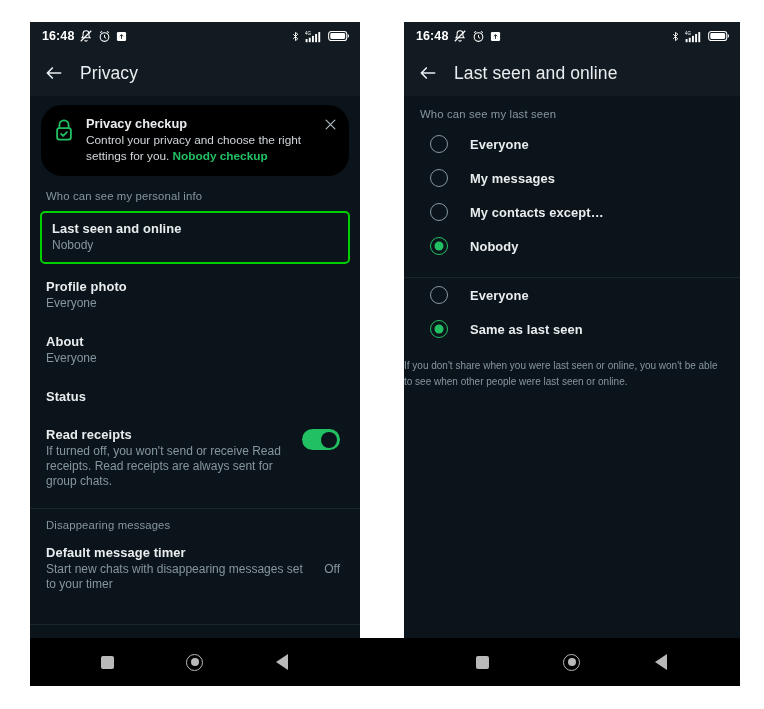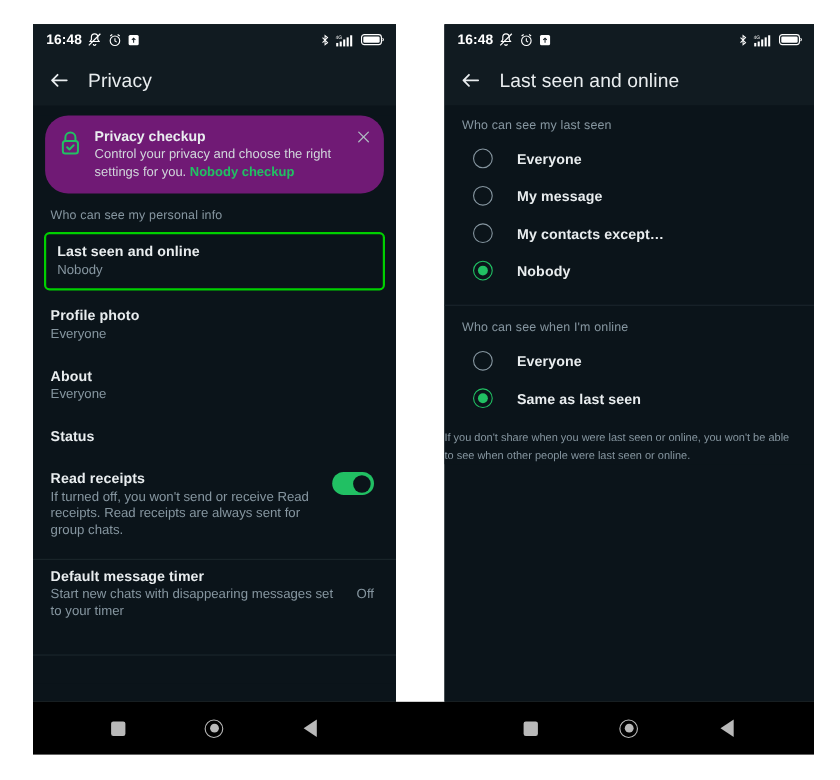--- a/index.html
+++ b/index.html
@@ -61,21 +61,21 @@
     font-weight: 500;
     letter-spacing: .1px;
   }
   .back-arrow { width: 20px; height: 20px; flex: 0 0 auto; cursor: pointer; }
 
   
   .content { background: #0b141a; position: relative; }
 
   .checkup-card {
     margin: 9px 11px 4px 11px;
-    background: #701a75;
+    background: #000000;
     border-radius: 21px;
     display: flex;
     align-items: flex-start;
     padding: 11px 11px 12px 12px;
     gap: 11px;
   }
   .lock-ico { flex: 0 0 auto; margin-top: 2px; }
   .checkup-texts { flex: 1 1 auto; min-width: 0; }
   .checkup-title {
     color: #e9edef;
@@ -344,20 +344,21 @@
           <div class="row-title">Read receipts</div>
           <div class="row-sub">If turned off, you won't send or receive Read receipts. Read receipts are always sent for group chats.</div>
         </div>
         <div class="toggle">
           <div class="knob"></div>
         </div>
       </div>
 
       <div class="divider"></div>
 
+      <div class="section-label">Disappearing messages</div>
 
       <div class="row">
         <div class="row-main">
           <div class="row-title">Default message timer</div>
           <div class="row-sub">Start new chats with disappearing messages set to your timer</div>
         </div>
         <div class="row-trailing-text">Off</div>
       </div>
 
       <div class="divider" style="margin-top:24px"></div>
@@ -421,34 +422,33 @@
     <div class="content">
 
       <div class="section-label" style="padding-top:12px">Who can see my last seen</div>
 
       <div class="radio-row">
         <span class="radio"></span>
         <span class="radio-label">Everyone</span>
       </div>
       <div class="radio-row">
         <span class="radio"></span>
-        <span class="radio-label">My message</span>
+        <span class="radio-label">My messages</span>
       </div>
       <div class="radio-row">
         <span class="radio"></span>
         <span class="radio-label">My contacts except…</span>
       </div>
       <div class="radio-row">
         <span class="radio checked"></span>
         <span class="radio-label">Nobody</span>
       </div>
 
       <div class="divider" style="margin-top:14px"></div>
 
-      <div class="section-label" style="padding-top:14px">Who can see when I'm online</div>
 
       <div class="radio-row">
         <span class="radio"></span>
         <span class="radio-label">Everyone</span>
       </div>
       <div class="radio-row">
         <span class="radio checked"></span>
         <span class="radio-label">Same as last seen</span>
       </div>
 

